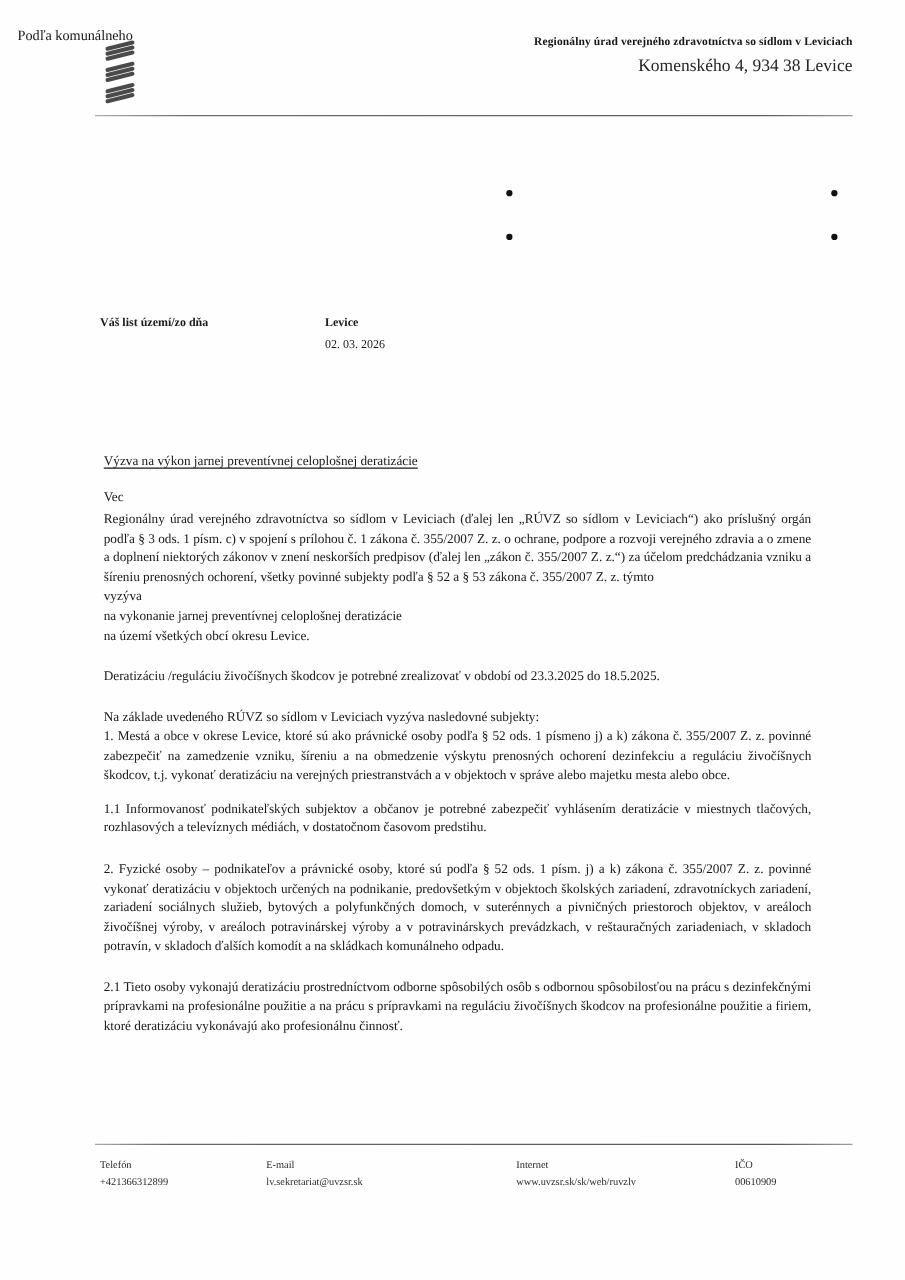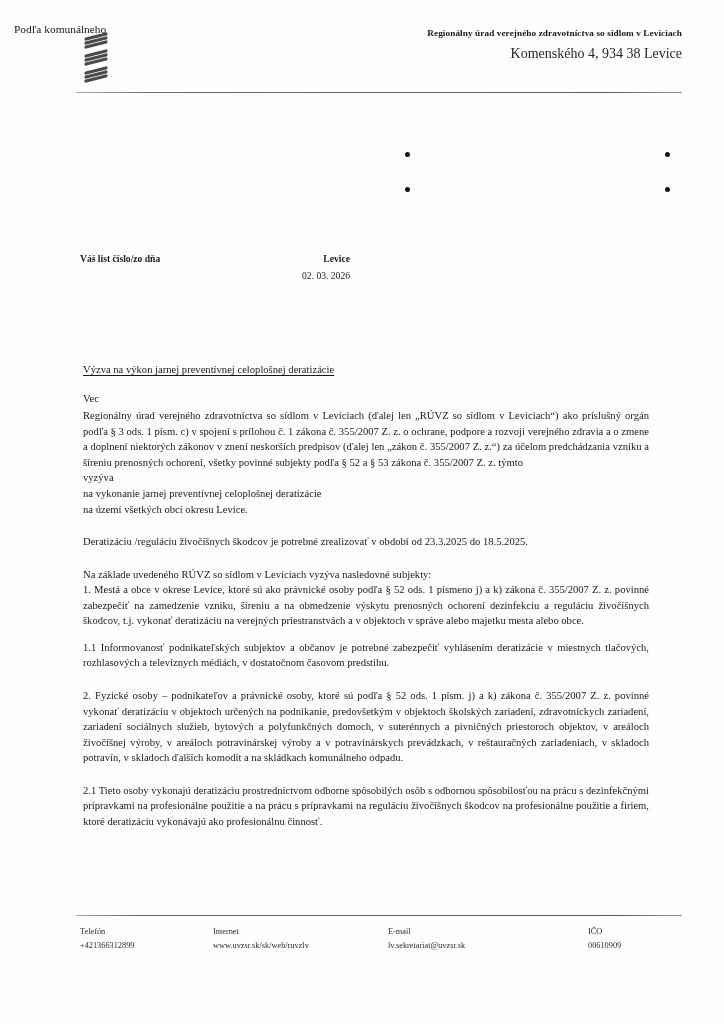--- a/index.html
+++ b/index.html
@@ -106,21 +106,21 @@
     display: block;
     margin-bottom: 3px;
   }
   .ref-col .val {
     display: block;
     white-space: pre-line;
   }
   .c-your  { width: 180px; text-align: left; padding-left: 4px; }
   .c-our   { width: 180px; text-align: center; }
   .c-who   { width: 122px; text-align: center; }
-  .c-place { width: 90px;  text-align: right; }
+  .c-place { width: 90px;  text-align: left; }
   .c-our .val { line-height: 1.5; }
   
   .body {
     position: absolute;
     left: 83px;
     top: 362px;
     width: 566px;
     font-size: 10.6px;
     line-height: 1.47;
     color: #181818;
@@ -199,21 +199,21 @@
     <span class="dot tr"></span>
     <span class="dot bl"></span>
     <span class="dot br"></span>
   </div>
   <div class="addressee">Podľa komunálneho</div>
 
   <div class="ref-table">
     <div class="ref-row">
 
       <div class="ref-col c-your">
-        <span class="hd">Váš list číslo/zo dňa</span>
+        <span class="hd">Váš list území/zo dňa</span>
         <span class="val"></span>
       </div>
 
 
 
       <div class="ref-col c-place">
         <span class="hd">Levice</span>
         <span class="val">02. 03. 2026</span>
       </div>
 
@@ -249,27 +249,27 @@
     <p>2.1 Tieto osoby vykonajú deratizáciu prostredníctvom odborne spôsobilých osôb s odbornou spôsobilosťou na prácu s dezinfekčnými prípravkami na profesionálne použitie a na prácu s prípravkami na reguláciu živočíšnych škodcov na profesionálne použitie a firiem, ktoré deratizáciu vykonávajú ako profesionálnu činnosť.</p>
   </div>
 
   <div class="rule-bottom"></div>
 
   <div class="footer">
     <div class="f-col f-tel">
       <span class="f-hd">Telefón</span>
       <span class="f-val">+421366312899</span>
     </div>
+    <div class="f-col f-mail">
+      <span class="f-hd">E-mail</span>
+      <span class="f-val">lv.sekretariat@uvzsr.sk</span>
+    </div>
     <div class="f-col f-web">
       <span class="f-hd">Internet</span>
       <span class="f-val">www.uvzsr.sk/sk/web/ruvzlv</span>
     </div>
-    <div class="f-col f-mail">
-      <span class="f-hd">E-mail</span>
-      <span class="f-val">lv.sekretariat@uvzsr.sk</span>
-    </div>
     <div class="f-col f-ico">
       <span class="f-hd">IČO</span>
       <span class="f-val">00610909</span>
     </div>
   </div>
 
 </div>
 
 </body></html>

